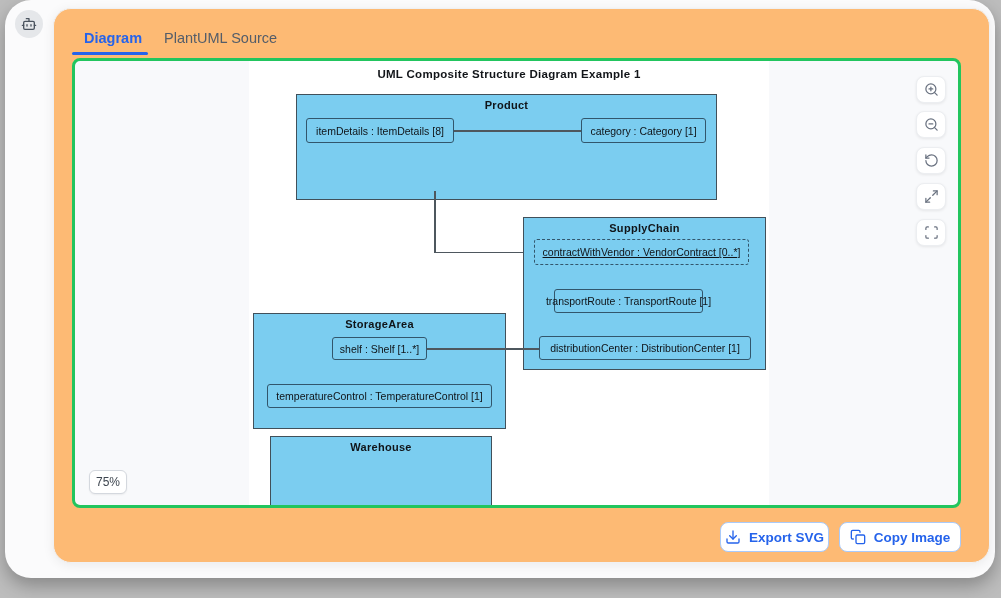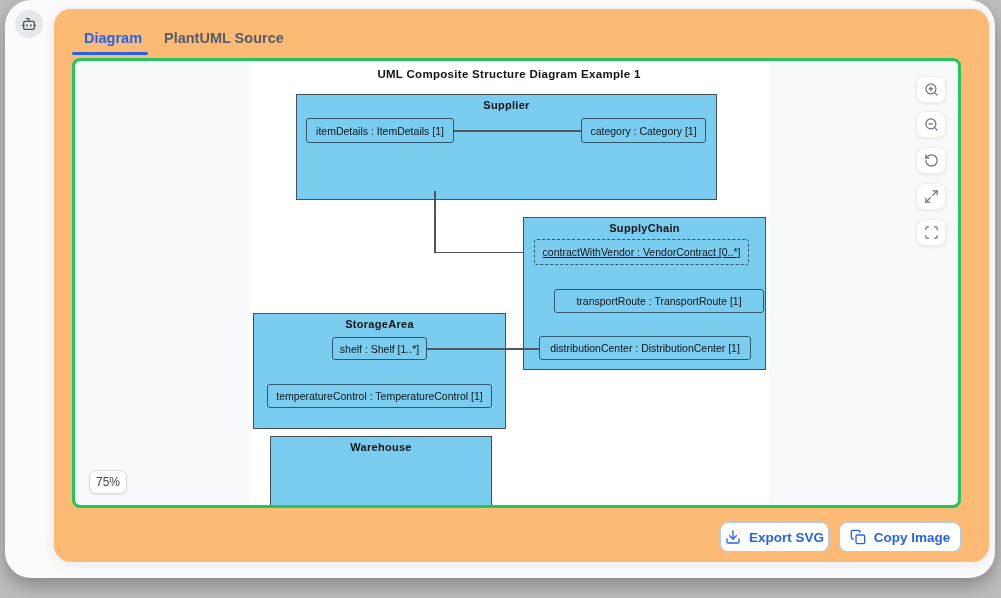--- a/index.html
+++ b/index.html
@@ -20,21 +20,21 @@
     border-radius:50%; background:#e5e7ea; color:#4b545f;
     display:flex; align-items:center; justify-content:center; cursor:pointer;
   }
   .card {
     position:absolute; left:48px; top:8px; width:937px; height:555px;
     background:#fdba74; border-radius:18px; border:1px solid #f0f1f3;
     box-shadow:0 2px 12px rgba(0,0,0,.07);
   }
   .tab { position:absolute; top:21px; font-size:14.5px; cursor:pointer; }
   .tab-active { left:30px; color:#2563eb; font-weight:700; }
-  .tab-inactive { left:110px; color:#545d69; font-weight:700; }
+  .tab-inactive { left:110px; color:#545d69; font-weight:400; }
   .tab-underline {
     position:absolute; left:18px; top:43px; width:76px; height:2.5px;
     background:#2563eb; border-radius:2px;
   }
   .panel {
     position:absolute; left:18px; top:49px; width:889px; height:450px;
     background:#f8f9fb; border:3px solid #22c55e; border-radius:8px;
     overflow:hidden;
   }
   .canvas {
@@ -107,35 +107,35 @@
     <div class="tab tab-inactive">PlantUML Source</div>
     <div class="tab-underline"></div>
 
     <div class="panel">
 
       <div class="canvas">
 
         <div class="uml-title">UML Composite Structure Diagram Example 1</div>
 
         <div class="uml-box" style="left:47px; top:33px; width:421px; height:106px;">
-          <div class="uml-box-title">Supplier</div>
-        </div>
-        <div class="uml-part" style="left:57px; top:57px; width:148px; height:25px;">itemDetails : ItemDetails [1]</div>
+          <div class="uml-box-title">Product</div>
+        </div>
+        <div class="uml-part" style="left:57px; top:57px; width:148px; height:25px;">itemDetails : ItemDetails [8]</div>
         <div class="uml-part" style="left:332px; top:57px; width:125px; height:25px;">category : Category [1]</div>
 
         <div class="uml-line" style="left:205px; top:69px; width:127px; height:1.5px;"></div>
 
         <div class="uml-line" style="left:185px; top:130px; width:1.5px; height:62px;"></div>
         <div class="uml-line" style="left:185px; top:190.5px; width:101px; height:1.5px;"></div>
 
         <div class="uml-box" style="left:274px; top:156px; width:243px; height:153px;">
           <div class="uml-box-title">SupplyChain</div>
         </div>
         <div class="uml-part dashed" style="left:285px; top:178px; width:215px; height:26px;text-decoration:underline;">contractWithVendor : VendorContract [0..*]</div>
-        <div class="uml-part" style="left:305px; top:228px; width:210px; height:24px;">transportRoute : TransportRoute [1]</div>
+        <div class="uml-part" style="left:305px; top:228px; width:149px; height:24px;">transportRoute : TransportRoute [1]</div>
         <div class="uml-part" style="left:290px; top:275px; width:212px; height:24px;">distributionCenter : DistributionCenter [1]</div>
 
         <div class="uml-box" style="left:4px; top:252px; width:253px; height:116px;">
           <div class="uml-box-title">StorageArea</div>
         </div>
         <div class="uml-part" style="left:83px; top:276px; width:95px; height:23px;">shelf : Shelf [1..*]</div>
         <div class="uml-part" style="left:18px; top:323px; width:225px; height:24px;">temperatureControl : TemperatureControl [1]</div>
 
         <div class="uml-line" style="left:178px; top:287px; width:112px; height:1.5px;"></div>
 

